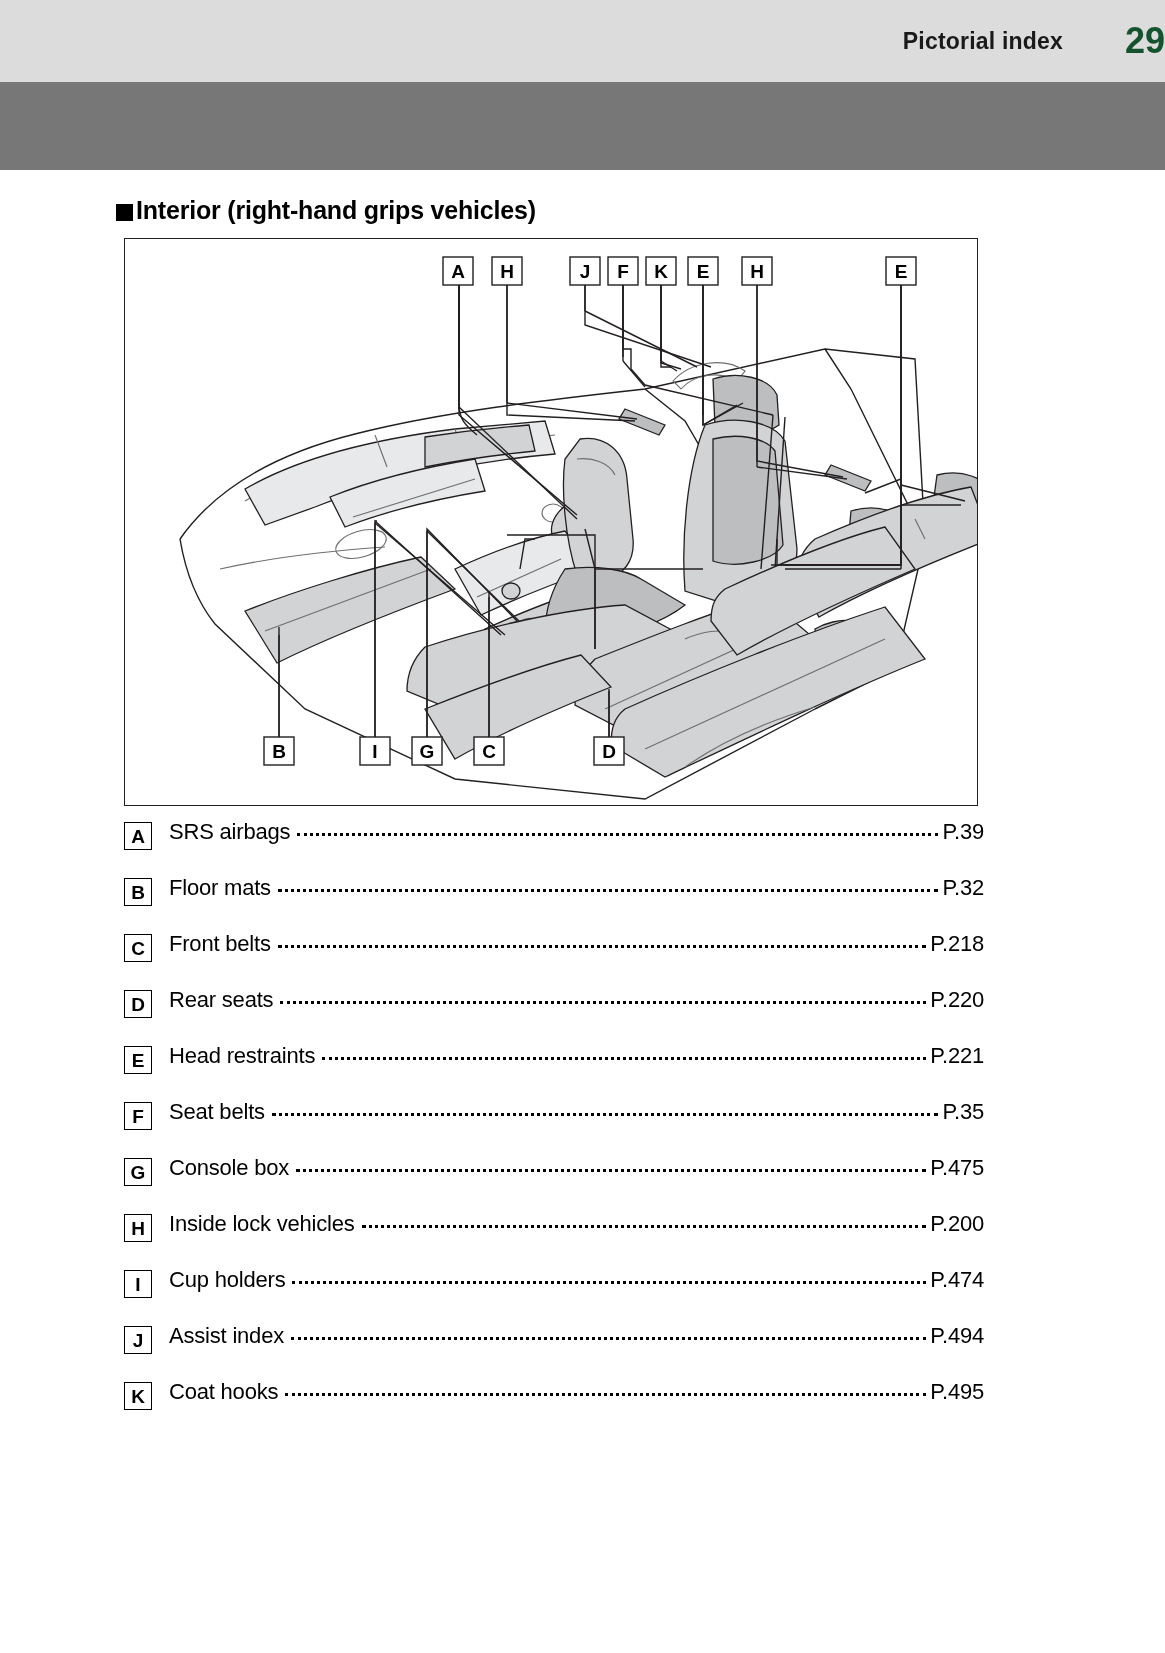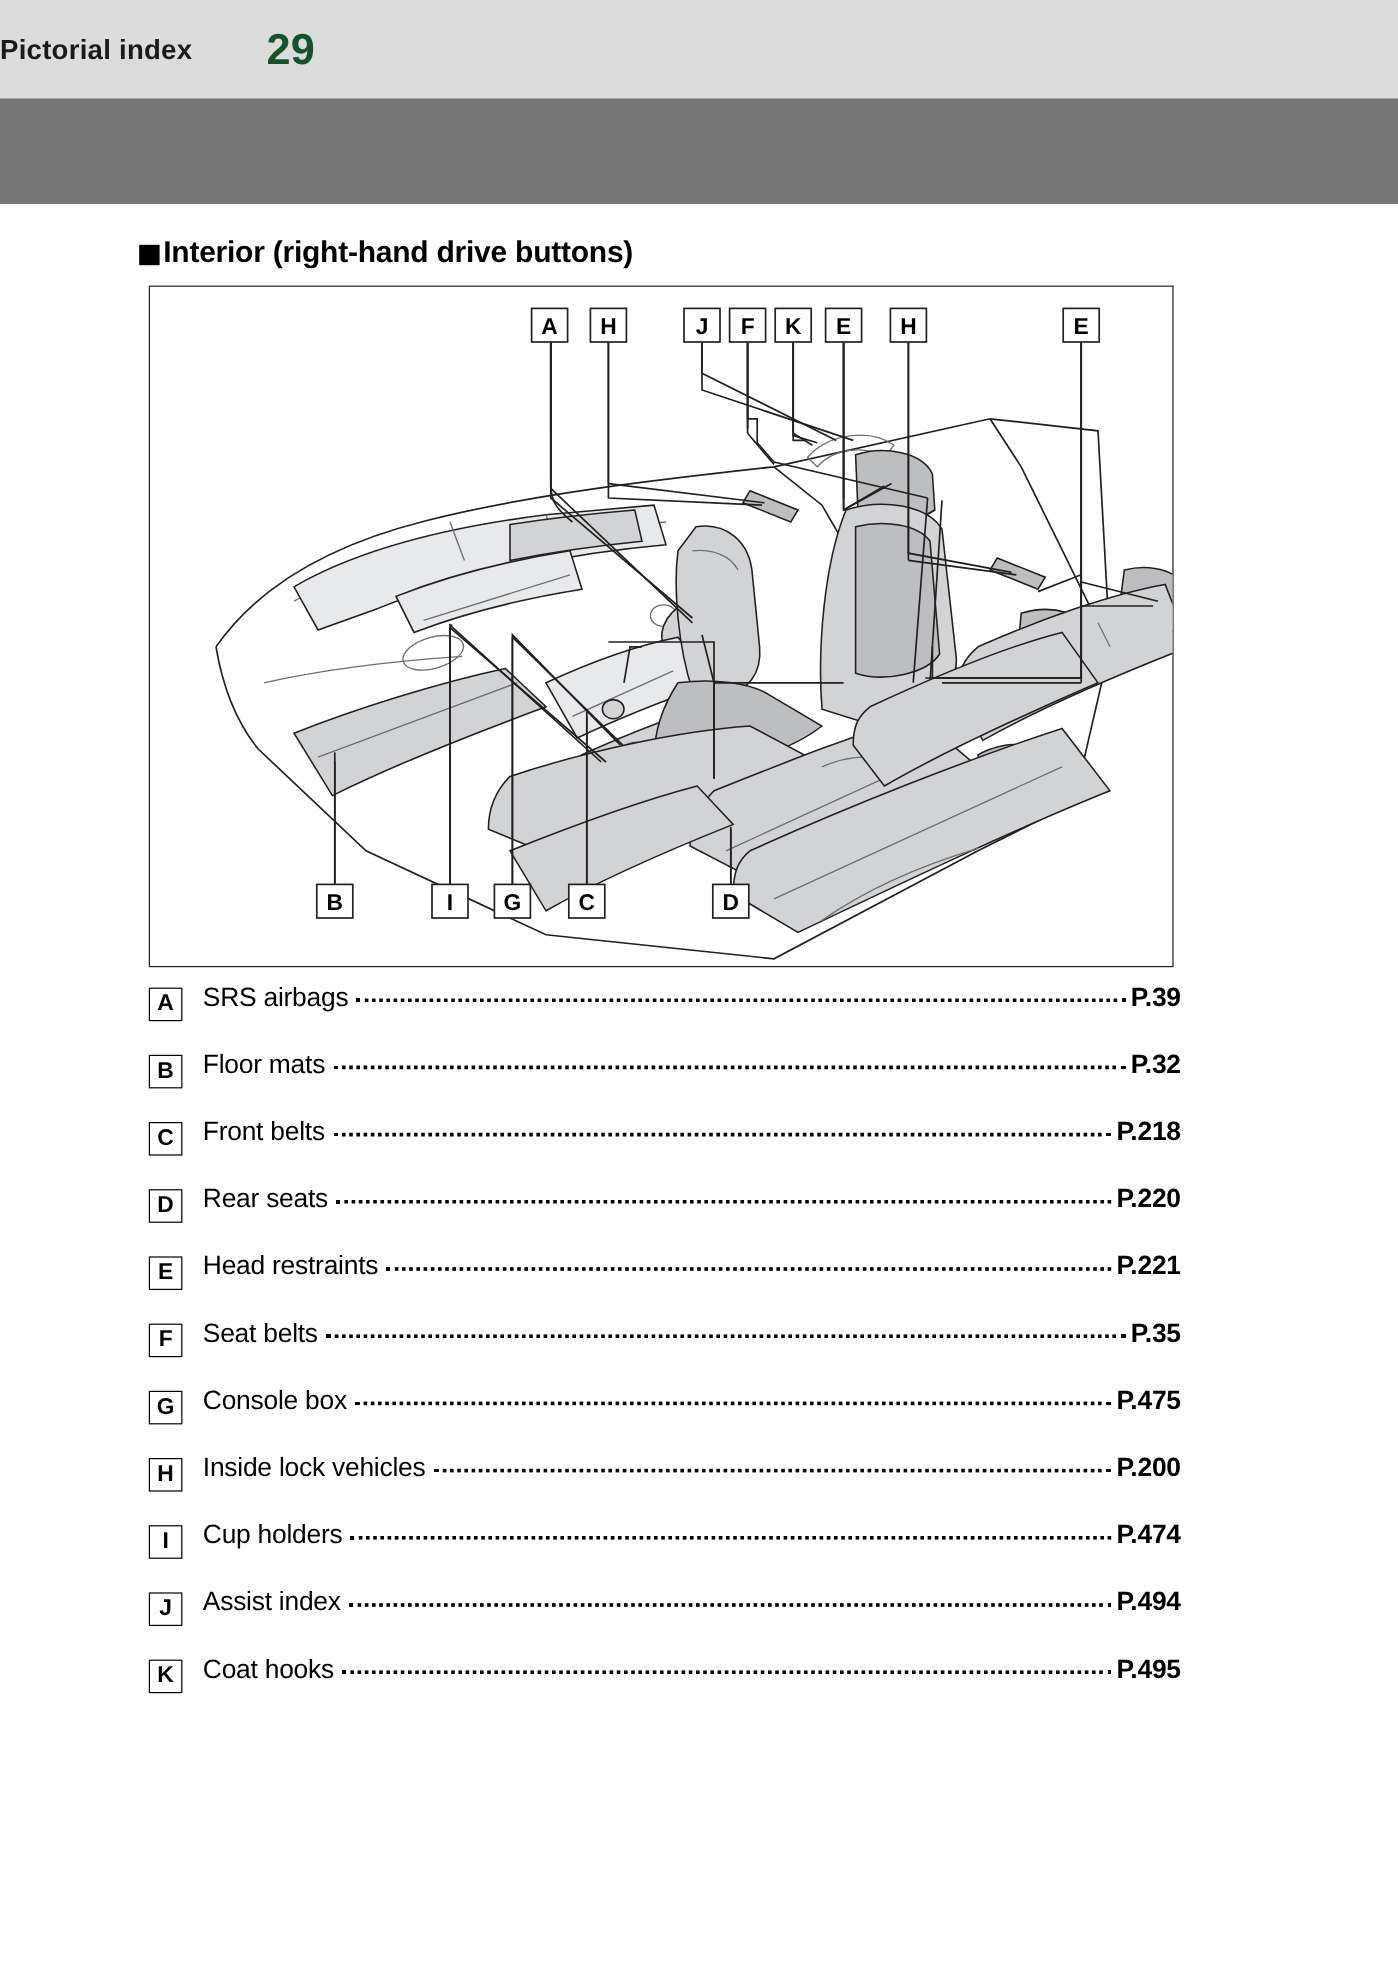--- a/index.html
+++ b/index.html
@@ -15,21 +15,21 @@
     position: relative;
     overflow: hidden;
   }
 
   
   .page-header {
     height: 82px;
     background: #dcdcdc;
     display: flex;
     align-items: center;
-    padding-right: 40px;
+    justify-content: flex-end;
     box-sizing: border-box;
   }
   .header-title {
     font-size: 23px;
     font-weight: bold;
     color: #1a1a1a;
     letter-spacing: 0.2px;
   }
   .header-page-number {
     font-size: 36px;
@@ -117,37 +117,37 @@
   .dots {
     flex: 1 1 auto;
     border-bottom: 3px dotted #000;
     margin: 0 4px 6px 7px;
     height: 0;
     position: relative;
     top: -3px;
   }
   .entry-page {
     font-size: 22px;
-    font-weight: bold;
+    font-weight: normal;
     white-space: nowrap;
     letter-spacing: -0.2px;
   }
 </style>
 </head>
 <body>
 
 <div class="page-header">
   <span class="header-title">Pictorial index</span>
   <span class="header-page-number">29</span>
 </div>
 <div class="header-band"></div>
 
 <div class="section-title-wrap">
   <span class="section-square"></span>
-  <span class="section-title">Interior (right-hand drive buttons)</span>
+  <span class="section-title">Interior (right-hand grips vehicles)</span>
 </div>
 
 <div class="figure-box">
   <svg width="852" height="566" viewBox="0 0 852 566" xmlns="http://www.w3.org/2000/svg">
     <defs>
       <style>
         .ln { fill:none; stroke:#231f20; stroke-width:1.4; }
         .thin { fill:none; stroke:#6d6e71; stroke-width:1.1; }
         .fillgray { fill:#d2d3d5; stroke:#231f20; stroke-width:1.3; }
         .fillgray2 { fill:#bcbec0; stroke:#231f20; stroke-width:1.3; }

